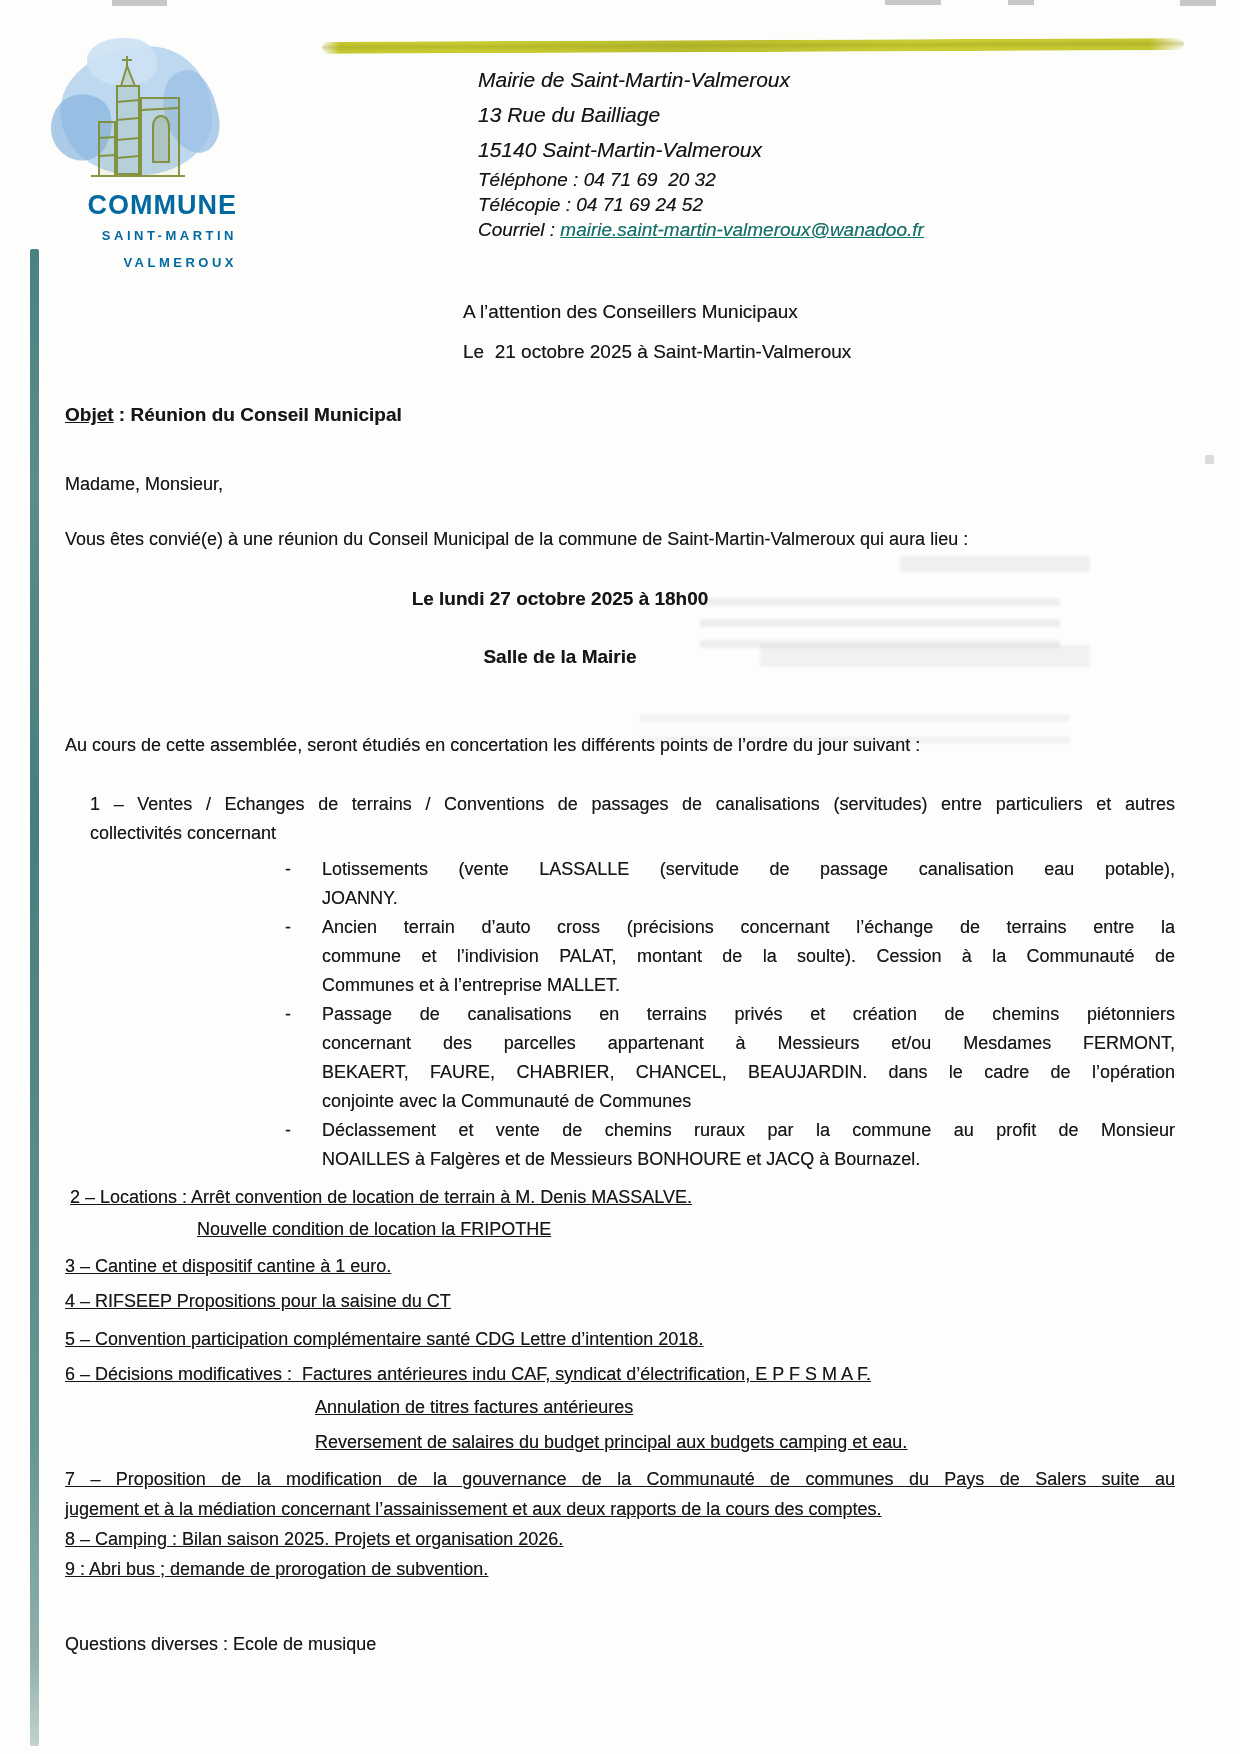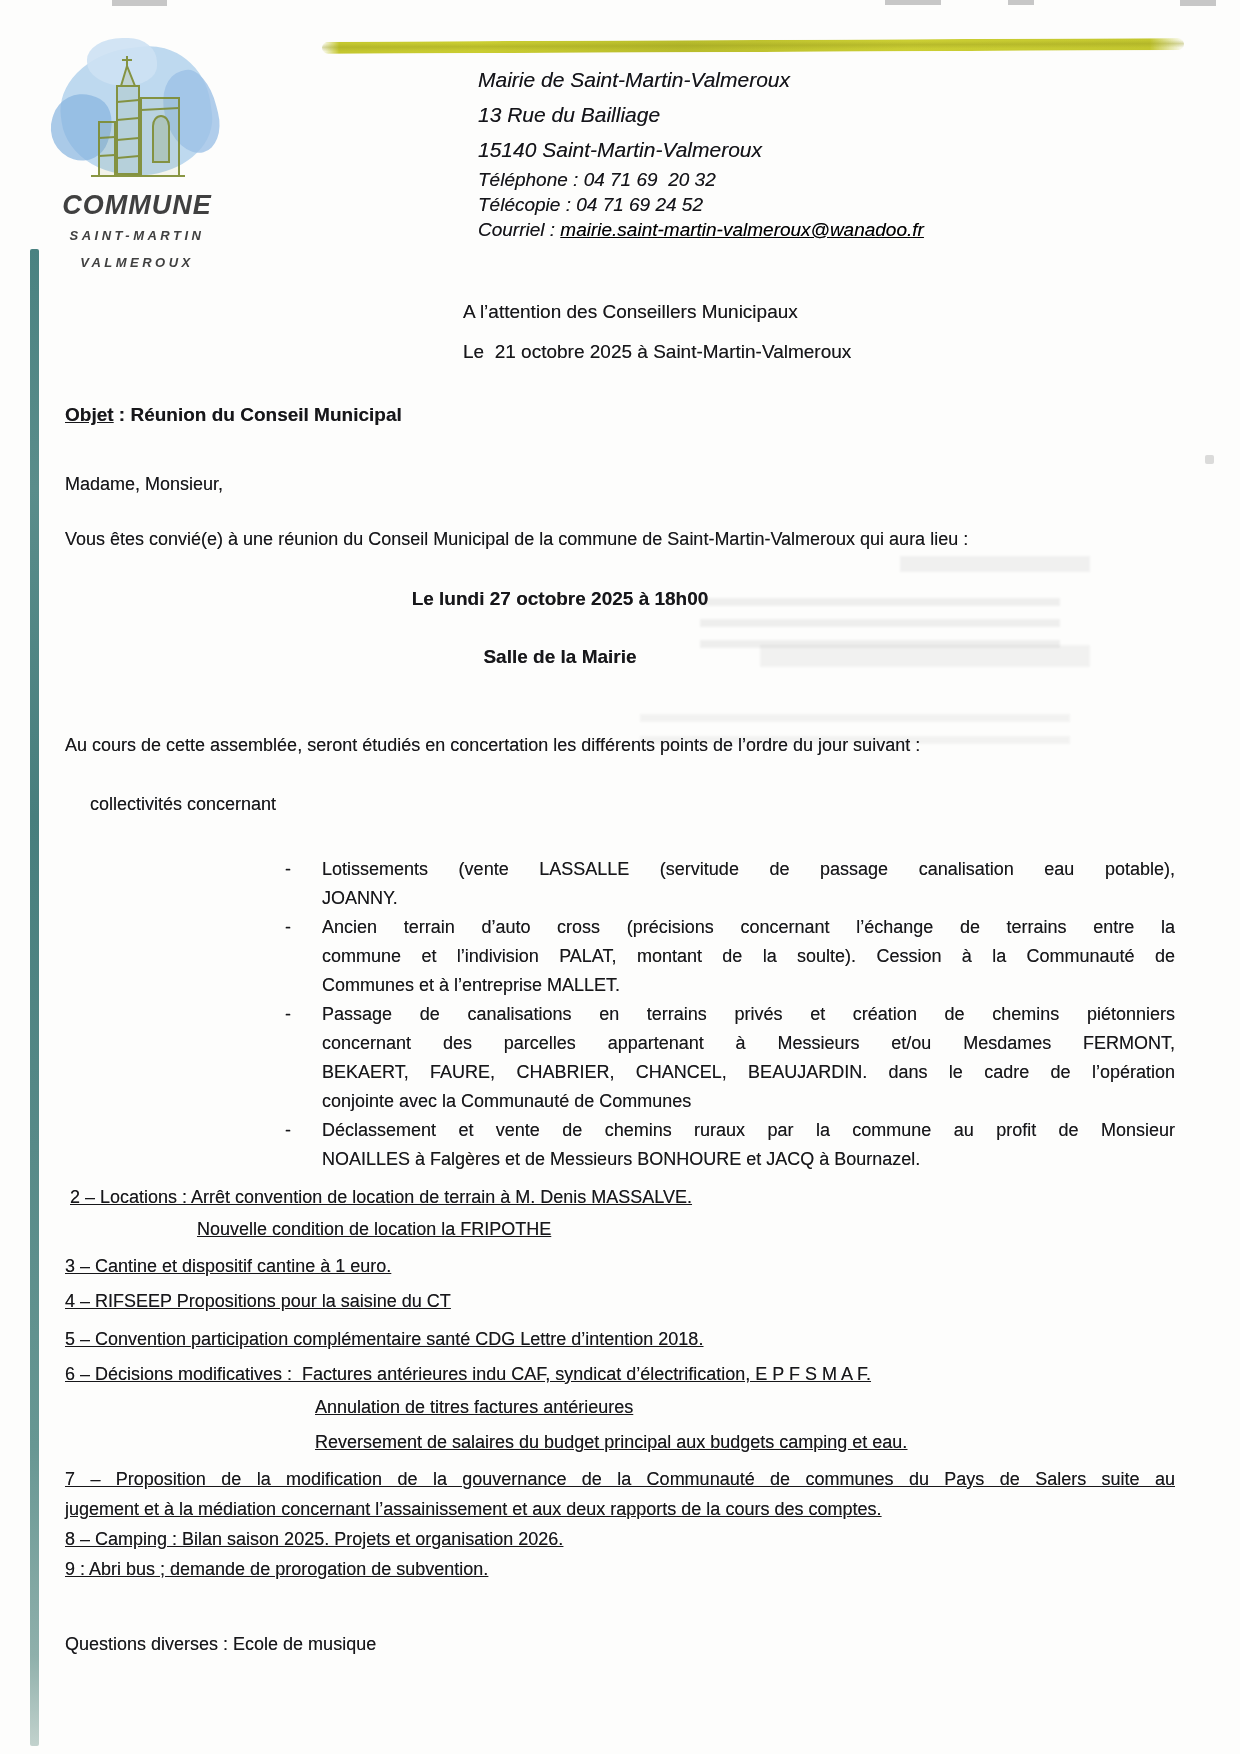--- a/index.html
+++ b/index.html
@@ -30,29 +30,29 @@
 
   
   .logo-wrap{left:37px;top:42px;width:200px;}
   .logo-art{position:relative;width:160px;height:142px;margin:0 auto;}
   .blob{position:absolute;border-radius:55% 45% 50% 60%/50% 55% 45% 55%;}
   .blob1{left:4px;top:6px;width:150px;height:128px;background:#b3d2ec;opacity:.85;transform:rotate(-8deg);}
   .blob2{left:-6px;top:52px;width:60px;height:66px;background:#86b4df;opacity:.7;transform:rotate(18deg);}
   .blob3{left:108px;top:28px;width:52px;height:84px;background:#9cc1e6;opacity:.8;transform:rotate(-14deg);}
   .blob4{left:30px;top:-4px;width:70px;height:48px;background:#cde1f3;opacity:.9;}
   .logo-church{position:absolute;left:14px;top:2px;}
-  .logo-line{font-weight:700;color:#404040;text-align:center;font-style:italic;}
+  .logo-line{font-weight:700;color:#0369a1;text-align:right;}
   .logo-commune{font-size:27px;letter-spacing:1px;line-height:34px;margin-top:4px;}
   .logo-sub{font-size:13px;letter-spacing:3.5px;line-height:27px;font-weight:600;}
 
   
   .hdr{left:478px;top:62px;width:640px;font-style:italic;color:#141419;}
   .hdr-big{font-size:21px;line-height:35px;text-shadow:0 0 .4px rgba(20,20,25,.5);}
   .hdr-small{font-size:19px;line-height:25px;text-shadow:0 0 .3px rgba(20,20,25,.5);}
-  .hdr a{color:#000000;text-decoration:underline;}
+  .hdr a{color:#0f766e;text-decoration:underline;}
 
   .recipient{left:463px;top:297px;font-size:19px;}
   .dateline{left:463px;top:337px;font-size:19px;}
 
   .objet{left:65px;top:400px;font-size:19px;}
   .madame{left:65px;top:469px;}
   .intro{left:65px;top:524px;width:1110px;}
   .meetdate{left:65px;top:584px;width:990px;text-align:center;font-size:19px;}
   .meetplace{left:65px;top:642px;width:990px;text-align:center;font-size:19px;}
   .agintro{left:65px;top:730px;width:1110px;}
@@ -148,20 +148,21 @@
 
   <div class="abs t madame">Madame, Monsieur,</div>
   <div class="abs t intro">Vous êtes convié(e) à une réunion du Conseil Municipal de la commune de Saint-Martin-Valmeroux qui aura lieu :</div>
 
   <div class="abs t b meetdate">Le lundi 27 octobre 2025 à 18h00</div>
   <div class="abs t b meetplace">Salle de la Mairie</div>
 
   <div class="abs t agintro">Au cours de cette assemblée, seront étudiés en concertation les différents points de l’ordre du jour suivant :</div>
 
   <div class="abs t item1">
+    <div class="jline">1 – Ventes / Echanges de terrains / Conventions de passages de canalisations (servitudes) entre particuliers et autres</div>
     <div>collectivités concernant</div>
   </div>
 
   <div class="abs t bullets">
     <div class="bullet">
       <span class="dash">-</span>
       <div>
         <div class="jline">Lotissements (vente LASSALLE (servitude de passage canalisation eau potable),</div>
         <div>JOANNY.</div>
       </div>

